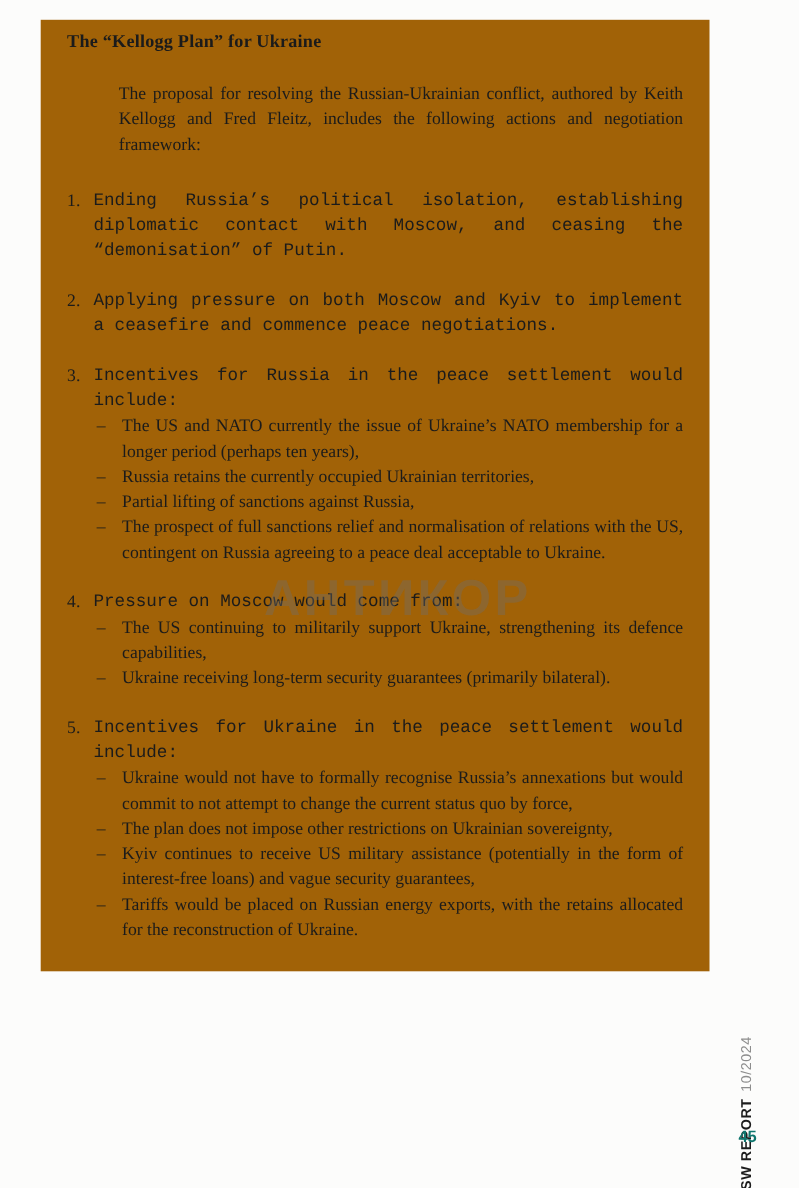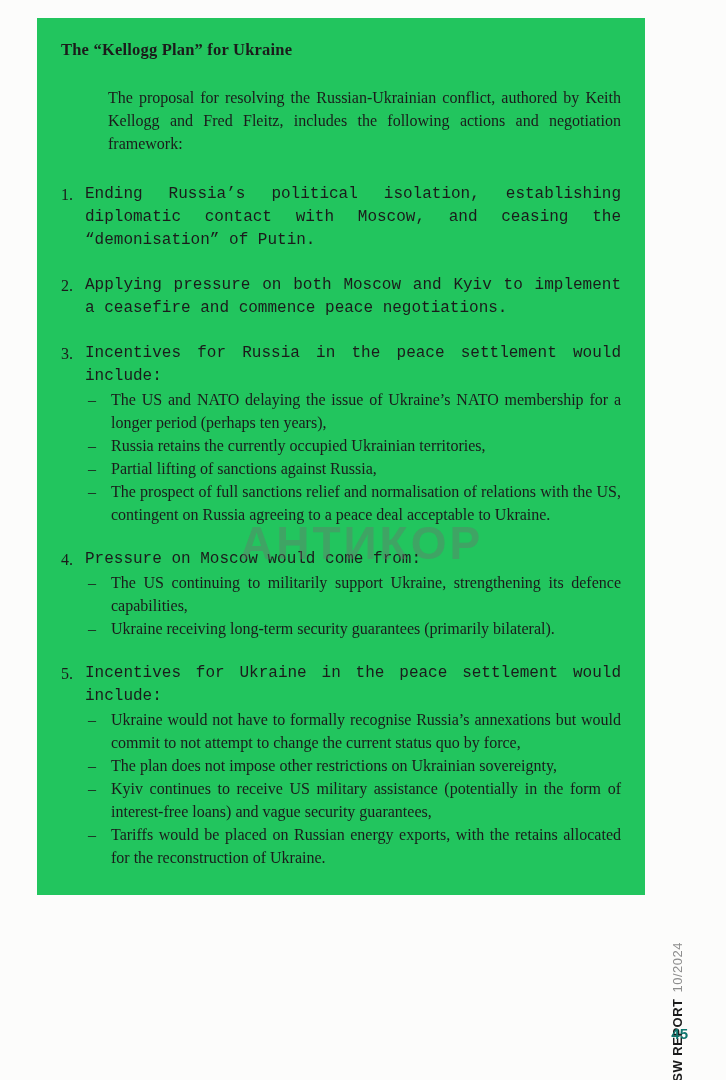--- a/index.html
+++ b/index.html
@@ -11,22 +11,22 @@
     background: #fcfcfb;
     font-family: "Liberation Serif", "DejaVu Serif", serif;
     color: #1b1b1b;
     overflow: hidden;
   }
   .content-box {
     position: absolute;
     left: 37px;
     top: 18px;
     width: 608px;
-    background: #22c55e;
-    padding: 22px 24px 26px 24px;
+    background: #a16207;
+    padding: 10px 24px 26px 24px;
   }
   .box-title {
     font-size: 16.5px;
     font-weight: bold;
     margin-bottom: 26px;
     letter-spacing: 0.2px;
   }
   .intro {
     font-size: 16px;
     line-height: 23px;
@@ -152,21 +152,21 @@
         <p>Applying pressure on both Moscow and Kyiv to implement a ceasefire and commence peace negotiations.</p>
       </div>
     </div>
 
     <div class="item">
       <span class="num">3.</span>
       <div class="item-body">
         <p>Incentives for Russia in the peace settlement would include:</p>
         <div class="sub-row">
           <span class="dash">–</span>
-          <span class="sub-text">The US and NATO delaying the issue of Ukraine’s NATO membership for a longer period (perhaps ten years),</span>
+          <span class="sub-text">The US and NATO currently the issue of Ukraine’s NATO membership for a longer period (perhaps ten years),</span>
         </div>
         <div class="sub-row">
           <span class="dash">–</span>
           <span class="sub-text">Russia retains the currently occupied Ukrainian territories,</span>
         </div>
         <div class="sub-row">
           <span class="dash">–</span>
           <span class="sub-text">Partial lifting of sanctions against Russia,</span>
         </div>
         <div class="sub-row">

